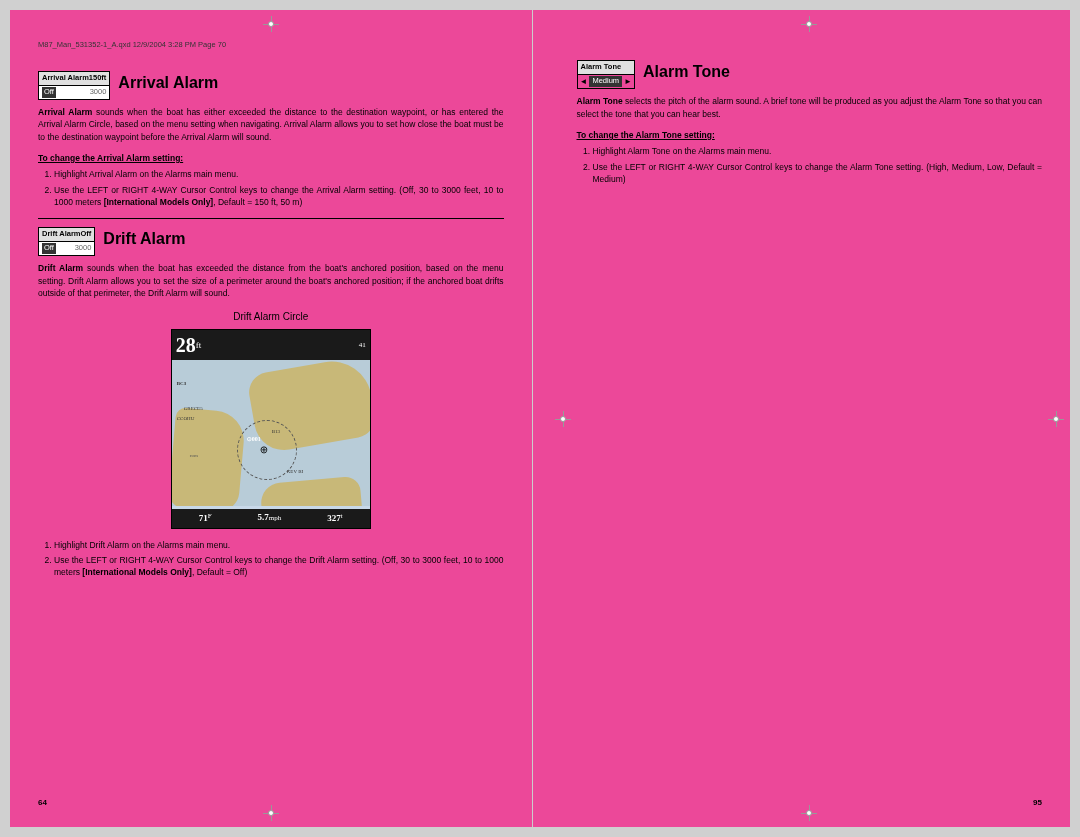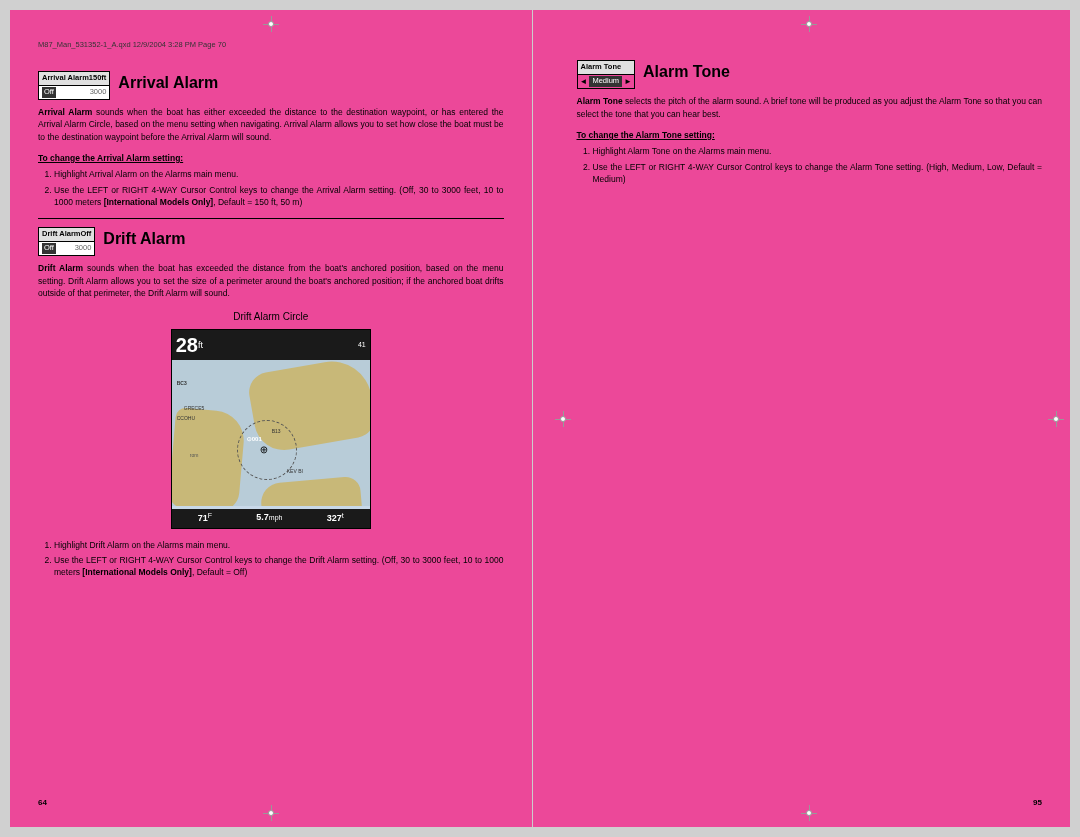--- a/index.html
+++ b/index.html
@@ -140,20 +140,21 @@
       margin-bottom: 4px;
     }
     .drift-circle-image {
       width: 200px;
       height: 200px;
       border: 1px solid #000;
       background: #c8d8e8;
       margin: 0 auto;
       position: relative;
       overflow: hidden;
+      font-family: Liberation Serif, serif;
     }
     .drift-img-top-bar {
       background: #1a1a1a;
       color: #fff;
       font-size: 7px;
       padding: 1px 4px;
       display: flex;
       justify-content: space-between;
       align-items: center;
     }

